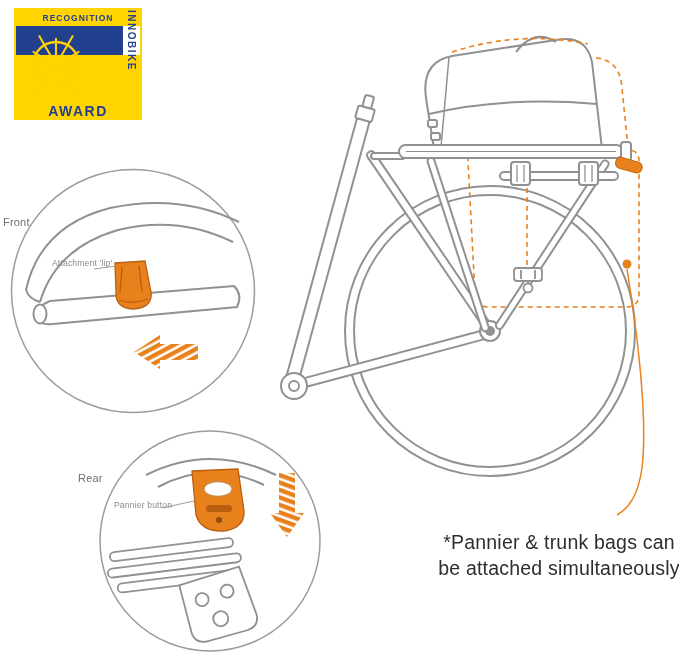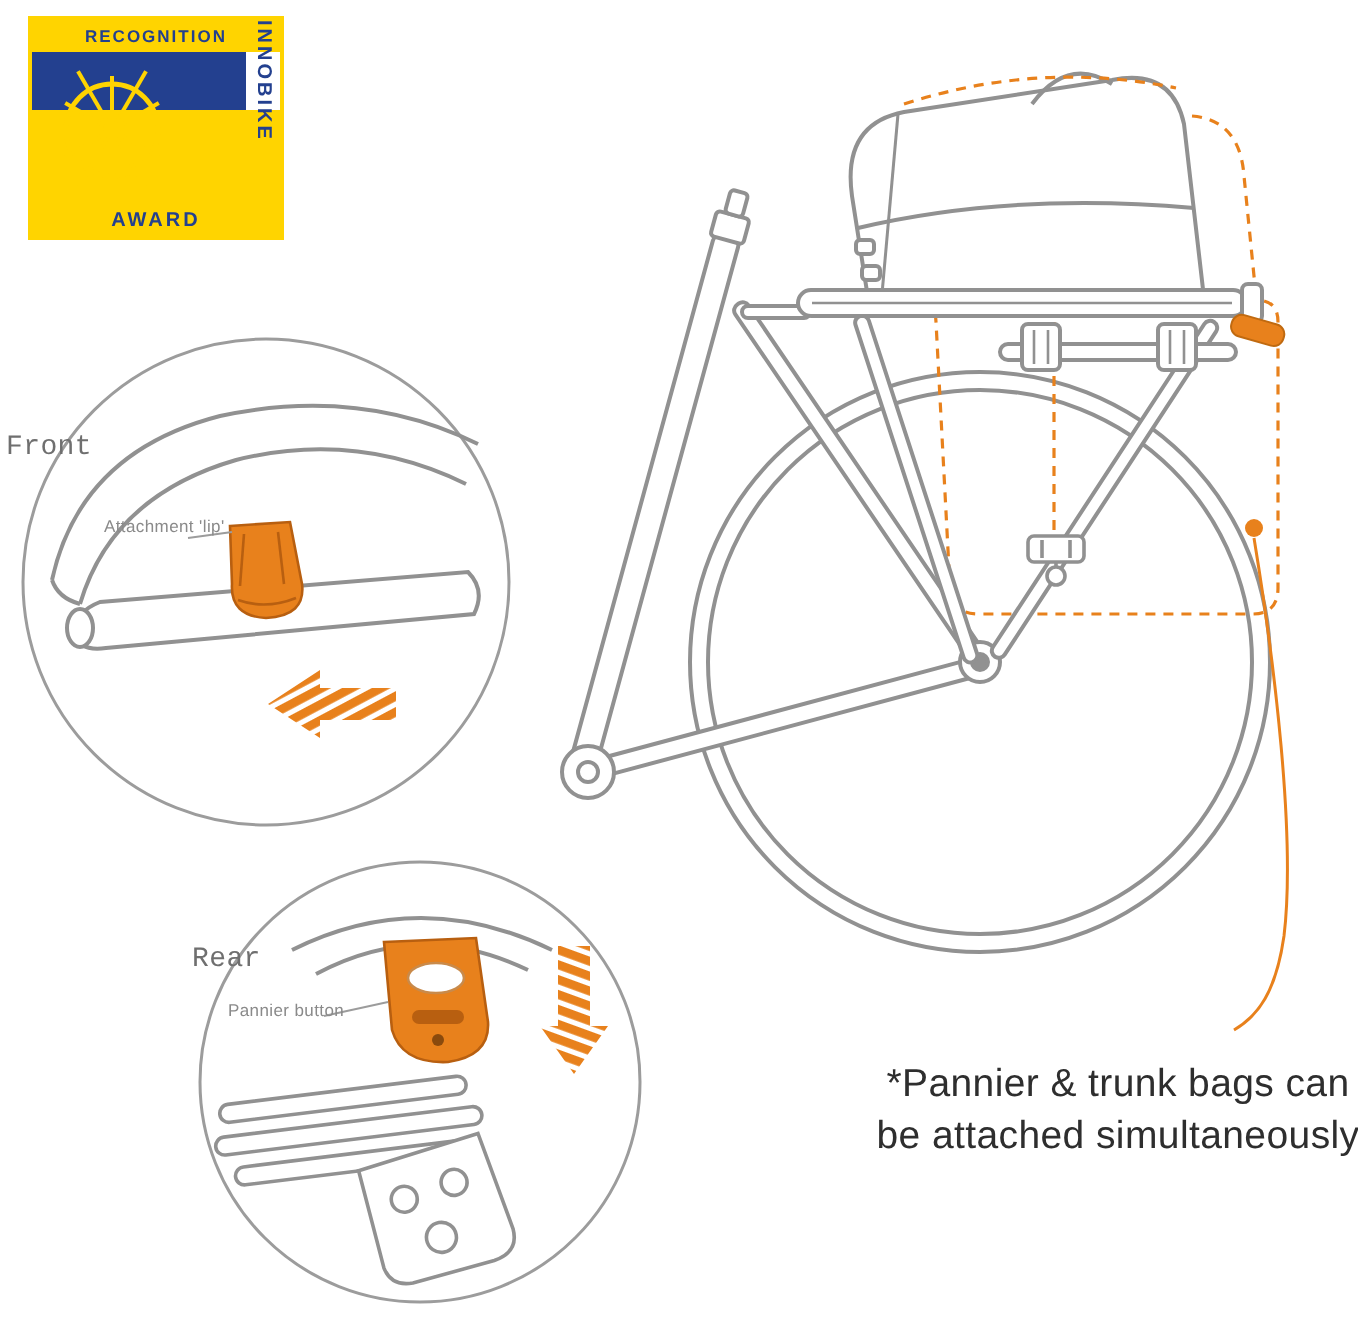--- a/index.html
+++ b/index.html
@@ -2,21 +2,21 @@
 <html><head>
 <meta charset="utf-8">
 <style>
   html,body{margin:0;padding:0;background:#fff;}
   .canvas{
     position:relative;width:679px;height:671px;background:#ffffff;overflow:hidden;
     font-family:"Liberation Sans",sans-serif;
   }
   .abs{position:absolute;}
   svg{display:block;}
-  .label{color:#6f6f6f;font-size:14px;letter-spacing:.2px;font-family:Liberation Mono, monospace;}
+  .label{color:#6f6f6f;font-size:11px;letter-spacing:.2px;}
   .sub-label{color:#8a8a8a;font-size:8.5px;letter-spacing:.2px;}
   .note{
     color:#2e2e2e;font-size:19.5px;line-height:1.35;text-align:center;letter-spacing:.2px;
   }
   .note div{white-space:nowrap;}
   
   .badge{
     left:14px;top:8px;width:128px;height:112px;background:#ffd400;
     display:flex;flex-direction:column;box-sizing:border-box;padding:2px;
   }
@@ -26,21 +26,21 @@
   }
   .badge-mid{flex:1;display:flex;min-height:0;}
   .badge-art{flex:1;background:#23408f;position:relative;}
   .badge-side{
     width:17px;background:#ffffff;color:#23408f;font-weight:bold;font-size:10px;
     writing-mode:vertical-rl;display:flex;align-items:center;justify-content:center;
     letter-spacing:1.5px;
   }
   .badge-bottom{
     height:15px;display:flex;align-items:center;justify-content:center;
-    color:#23408f;font-weight:bold;font-size:10px;letter-spacing:1.5px;margin-top:48px;
+    color:#23408f;font-weight:bold;font-size:14px;letter-spacing:1.5px;margin-top:48px;
   }
 </style>
 </head>
 <body>
 
 <div class="canvas">
 
   <svg class="abs" style="left:0;top:0" width="679" height="671" viewBox="0 0 679 671">
 
     <g stroke="#919191" stroke-width="2" fill="none">
@@ -180,21 +180,21 @@
         <path d="M86,150 L148,142 L157,192 Q158,204 145,206 L103,210 Q92,210 90,200 Z"></path>
         <circle cx="106" cy="168" r="6.5"></circle>
         <circle cx="132" cy="164" r="6.5"></circle>
         <circle cx="121" cy="190" r="7.5"></circle>
       </g>
     </g>
   </svg>
 
   <div class="abs label" style="left:3px;top:216px">Front</div>
   <div class="abs sub-label" style="left:52px;top:258px">Attachment 'lip'</div>
-  <div class="abs label" style="left:96px;top:472px">Rear</div>
+  <div class="abs label" style="left:78px;top:472px">Rear</div>
   <div class="abs sub-label" style="left:114px;top:500px">Pannier button</div>
 
   <div class="abs note" style="left:437px;top:529px;width:244px">
     <div>*Pannier &amp; trunk bags can</div>
     <div>be attached simultaneously</div>
   </div>
 
   <div class="abs badge">
     <div class="badge-top">RECOGNITION</div>
     <div class="badge-mid">

